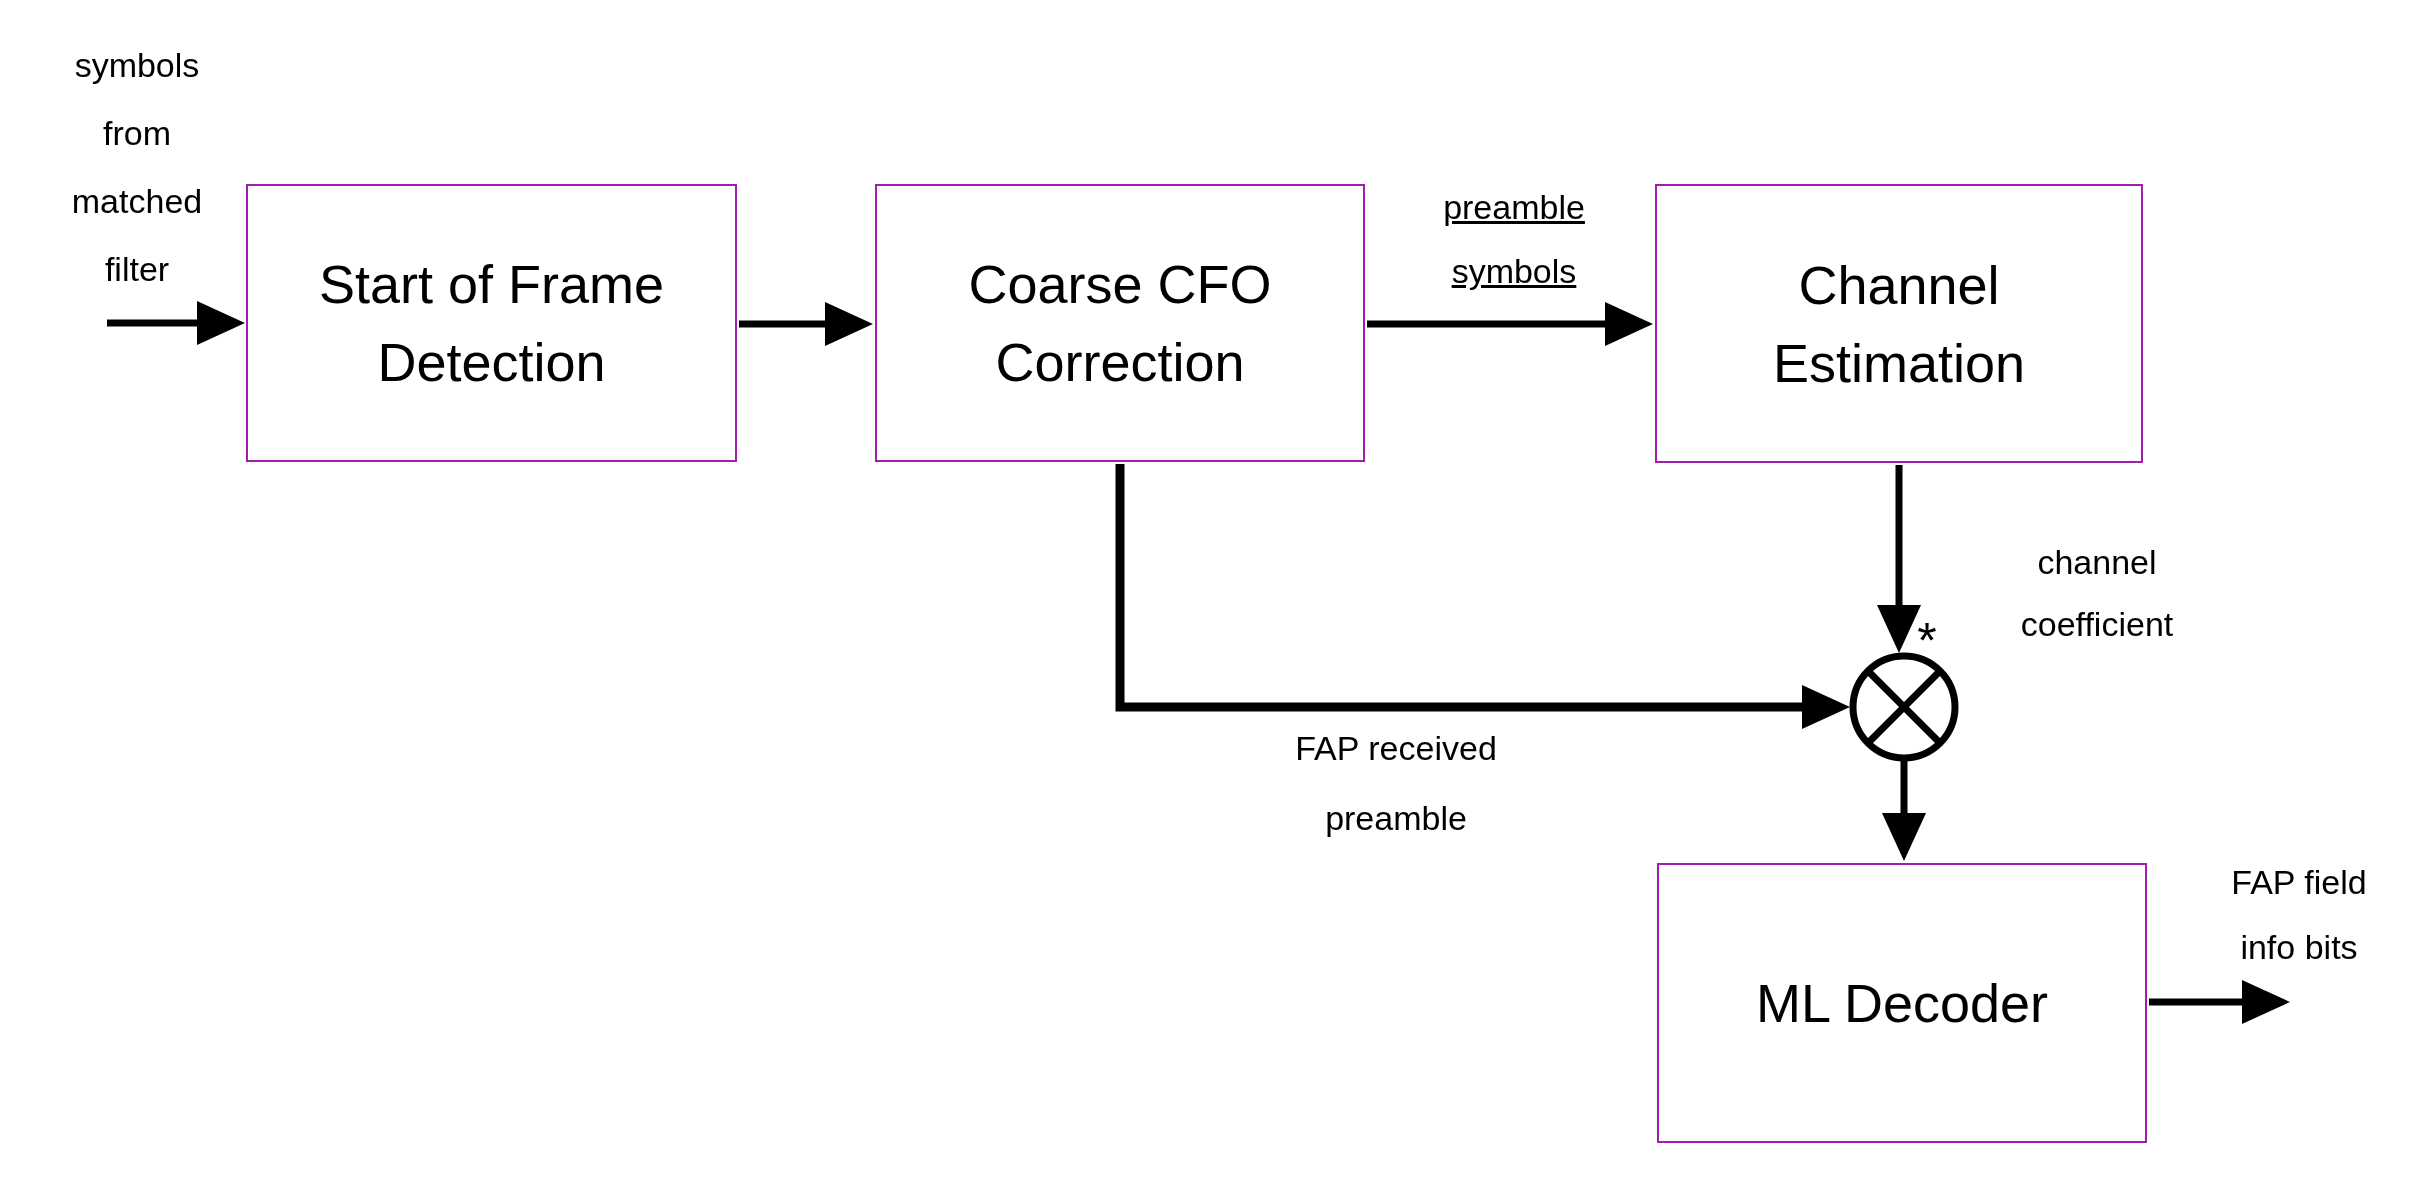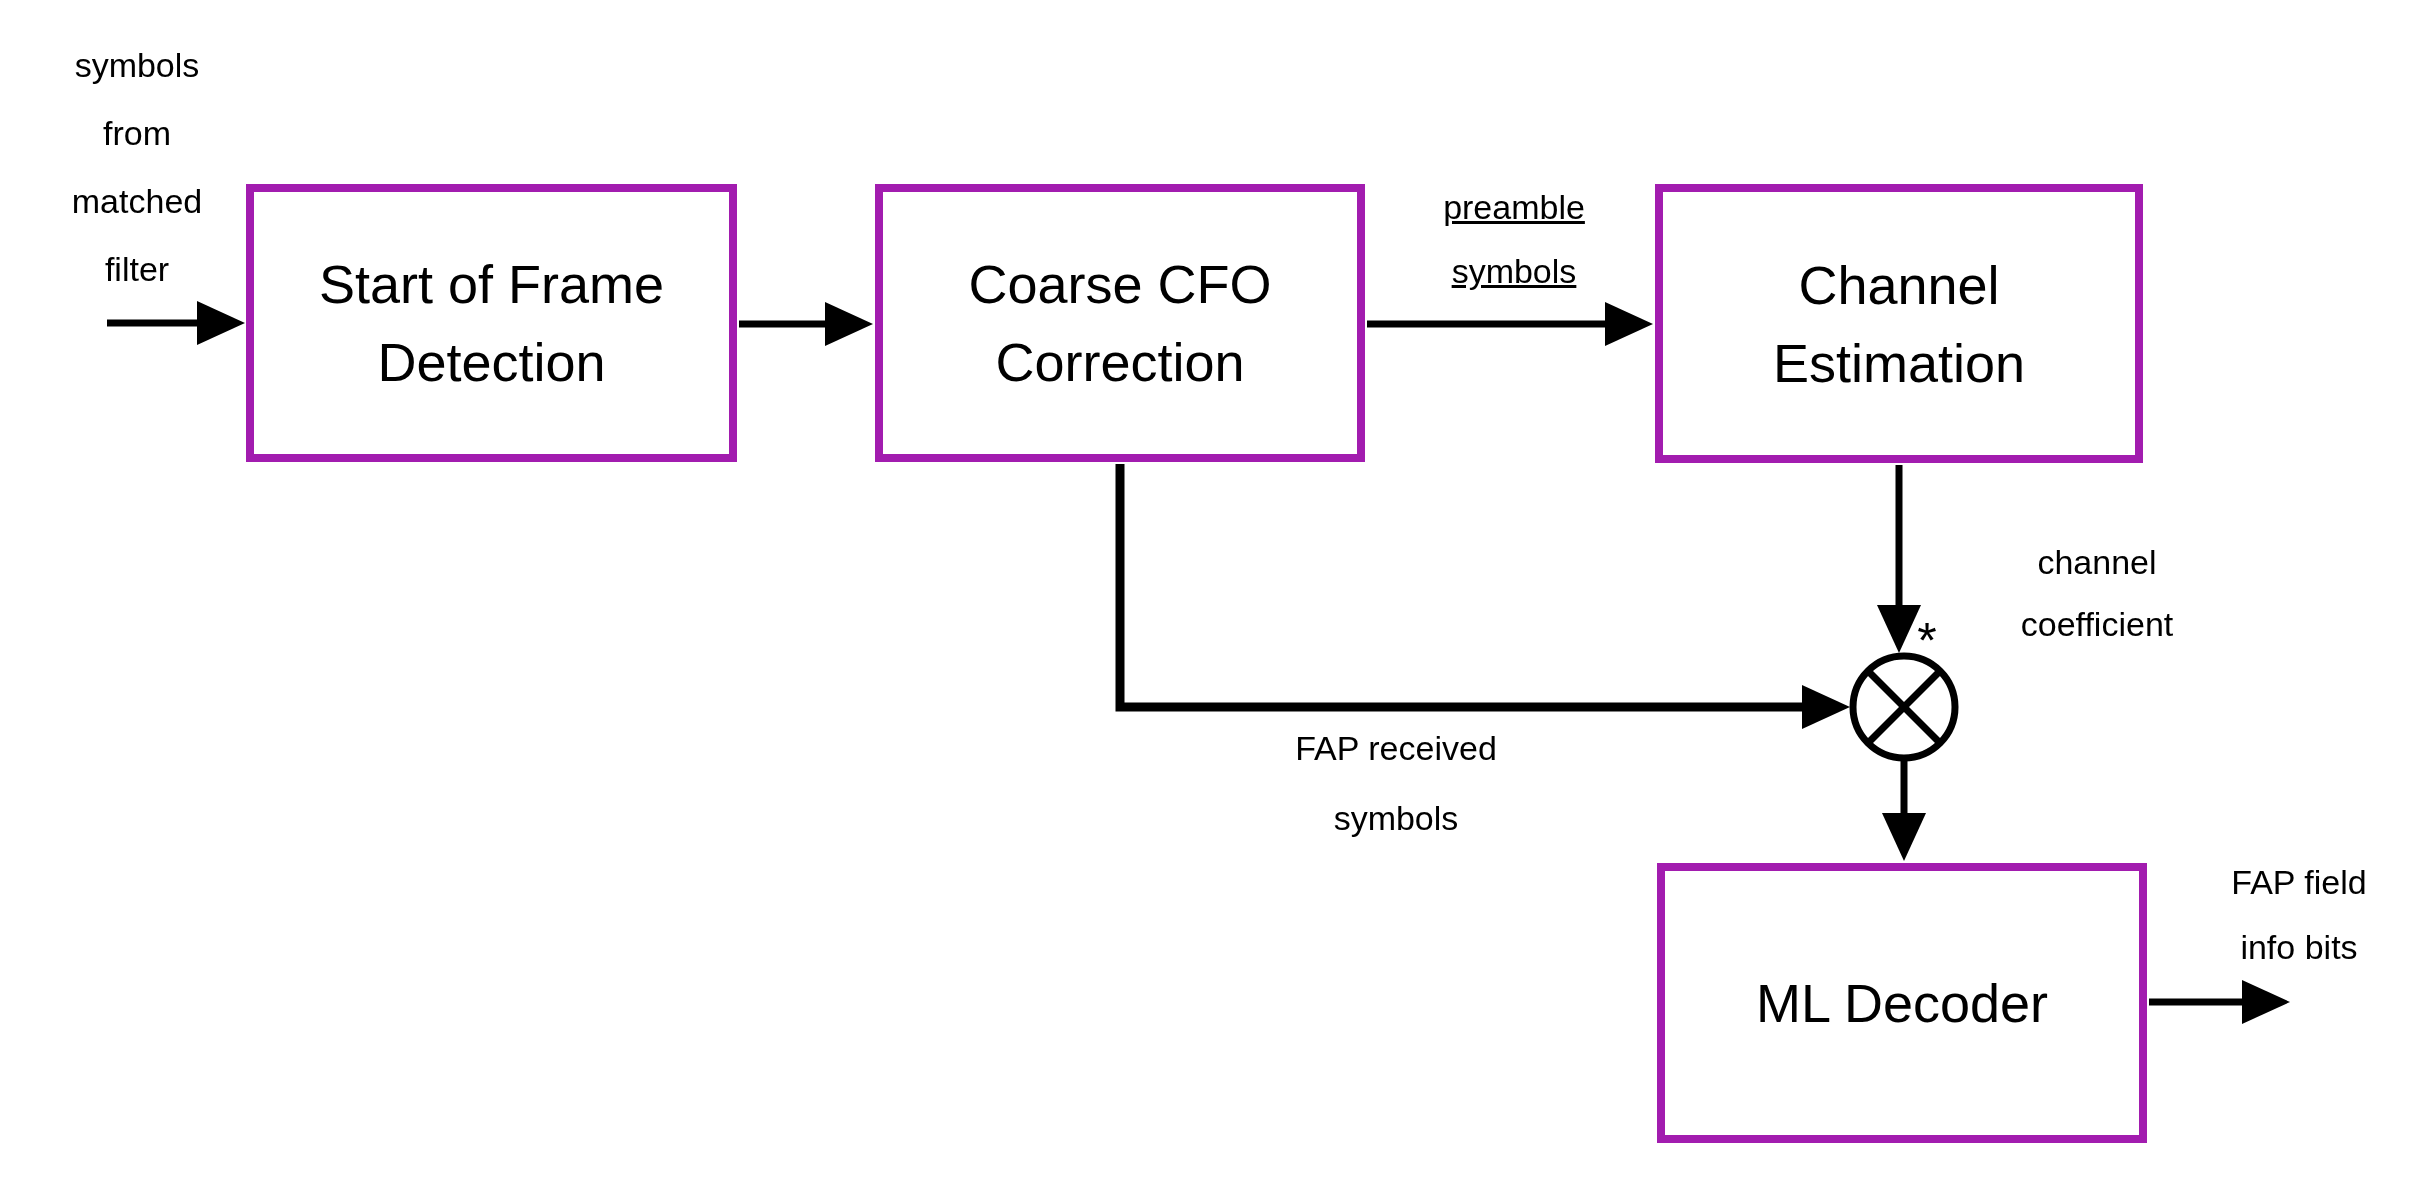--- a/index.html
+++ b/index.html
@@ -19,21 +19,21 @@
   #wires {
     position: absolute;
     left: 0;
     top: 0;
     width: 2435px;
     height: 1182px;
   }
   .box {
     position: absolute;
     box-sizing: border-box;
-    border: 8px solid #a21caf;
+    border: 2px solid #a21caf;
     background: #ffffff;
     display: flex;
     align-items: center;
     justify-content: center;
     text-align: center;
     font-size: 54px;
     line-height: 78px;
   }
   .box span {
     white-space: pre-line;
@@ -117,18 +117,18 @@
 
   <div class="lbl" id="lbl-preamble">preamble
 symbols</div>
 
   <div class="lbl" id="lbl-chcoef">channel
 coefficient</div>
 
   <div class="lbl" id="lbl-star">*</div>
 
   <div class="lbl" id="lbl-fapr">FAP received
-symbols</div>
+preamble</div>
 
   <div class="lbl" id="lbl-fapf">FAP field
 info bits</div>
 
 </div>
 
 </body></html>

